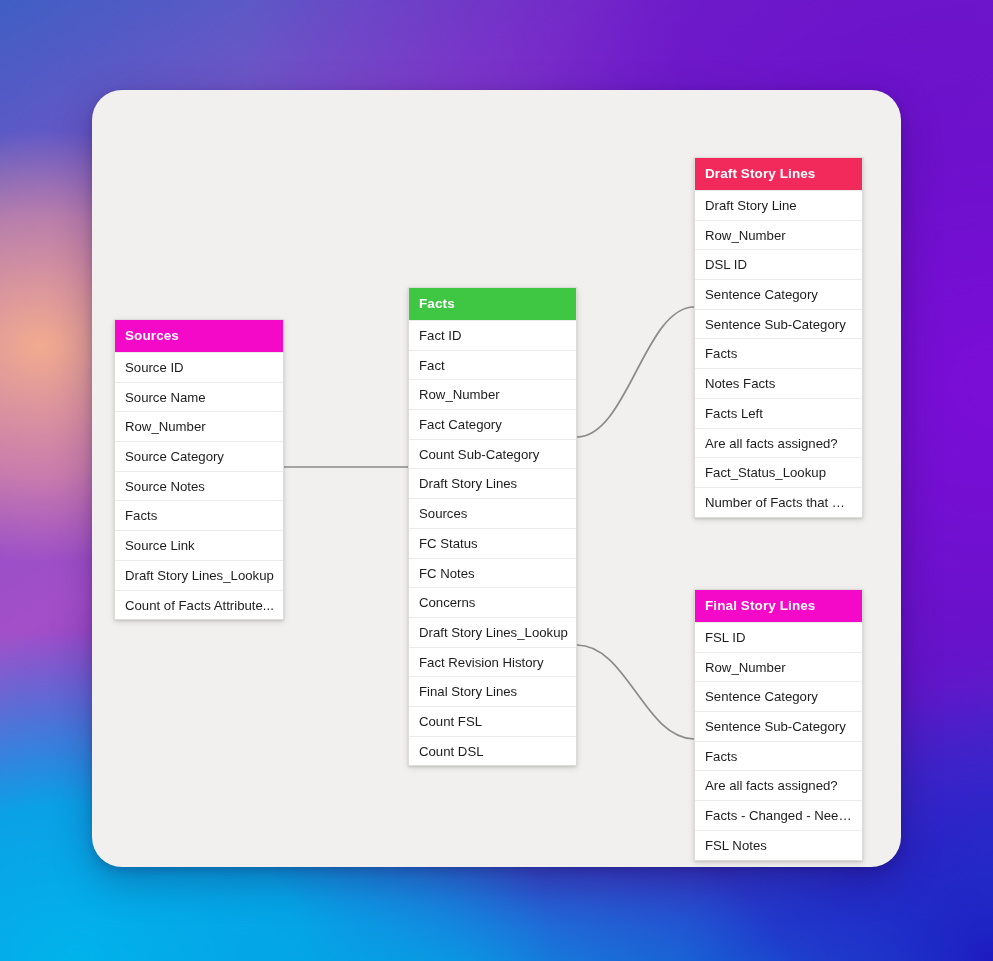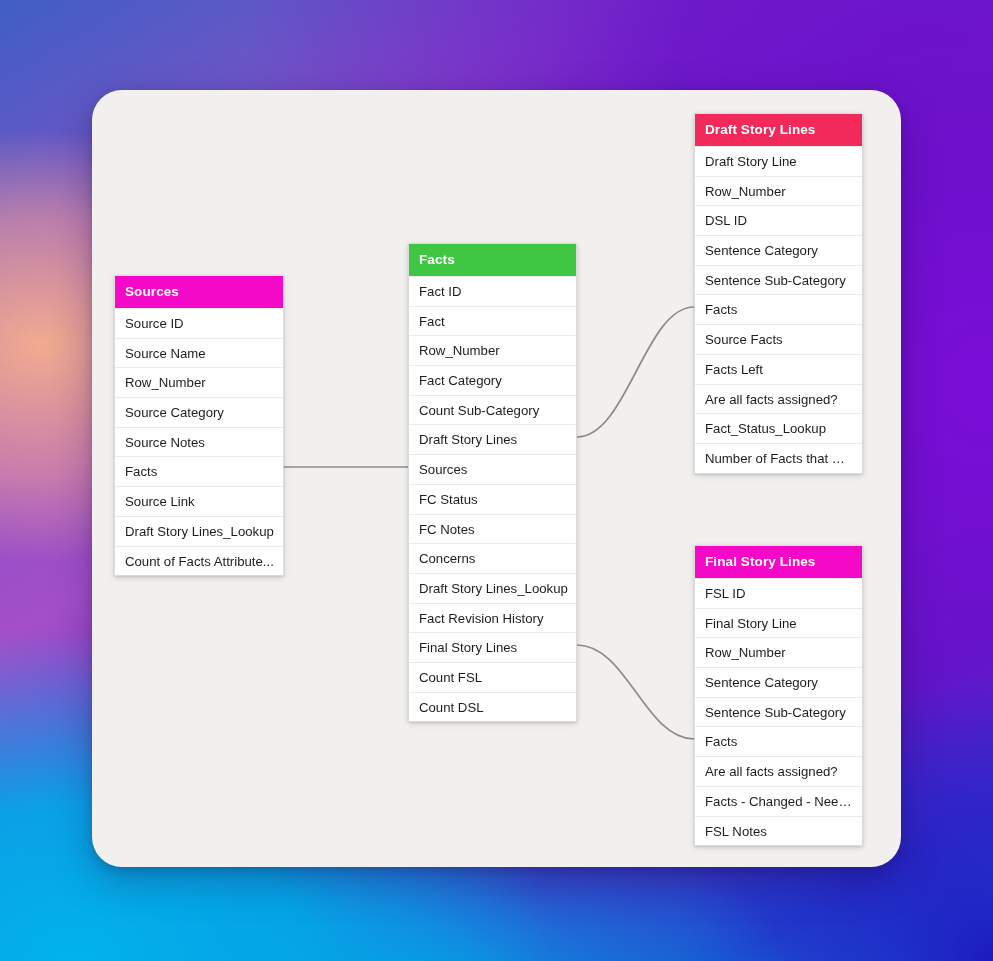--- a/index.html
+++ b/index.html
@@ -80,20 +80,21 @@
   }
 
   
   .table-card {
     position: absolute;
     background: #ffffff;
     border: 1px solid #dedcd9;
     box-shadow: 0 2px 6px rgba(0,0,0,0.13), 0 1px 2px rgba(0,0,0,0.10);
     box-sizing: border-box;
     overflow: hidden;
+    margin-top: 44px;
   }
   .table-header {
     height: 32px;
     line-height: 32px;
     padding: 0 0 0 10px;
     color: #ffffff;
     font-size: 13.5px;
     font-weight: bold;
     letter-spacing: 0.1px;
     white-space: nowrap;
@@ -174,31 +175,30 @@
   </div>
 
   <div class="table-card" id="tbl-draft-story">
     <div class="table-header" style="background-color: rgb(242, 41, 91);">Draft Story Lines</div>
     <div class="field-row">Draft Story Line</div>
     <div class="field-row">Row_Number</div>
     <div class="field-row">DSL ID</div>
     <div class="field-row">Sentence Category</div>
     <div class="field-row">Sentence Sub-Category</div>
     <div class="field-row">Facts</div>
-    <div class="field-row">Source Facts</div>
+    <div class="field-row">Notes Facts</div>
     <div class="field-row">Facts Left</div>
     <div class="field-row">Are all facts assigned?</div>
     <div class="field-row">Fact_Status_Lookup</div>
     <div class="field-row">Number of Facts that Ne...</div>
   </div>
 
   <div class="table-card" id="tbl-final-story">
     <div class="table-header" style="background-color: rgb(245, 9, 200);">Final Story Lines</div>
     <div class="field-row">FSL ID</div>
-    <div class="field-row">Final Story Line</div>
     <div class="field-row">Row_Number</div>
     <div class="field-row">Sentence Category</div>
     <div class="field-row">Sentence Sub-Category</div>
     <div class="field-row">Facts</div>
     <div class="field-row">Are all facts assigned?</div>
     <div class="field-row">Facts - Changed - Need...</div>
     <div class="field-row">FSL Notes</div>
   </div>
 </div>
 

